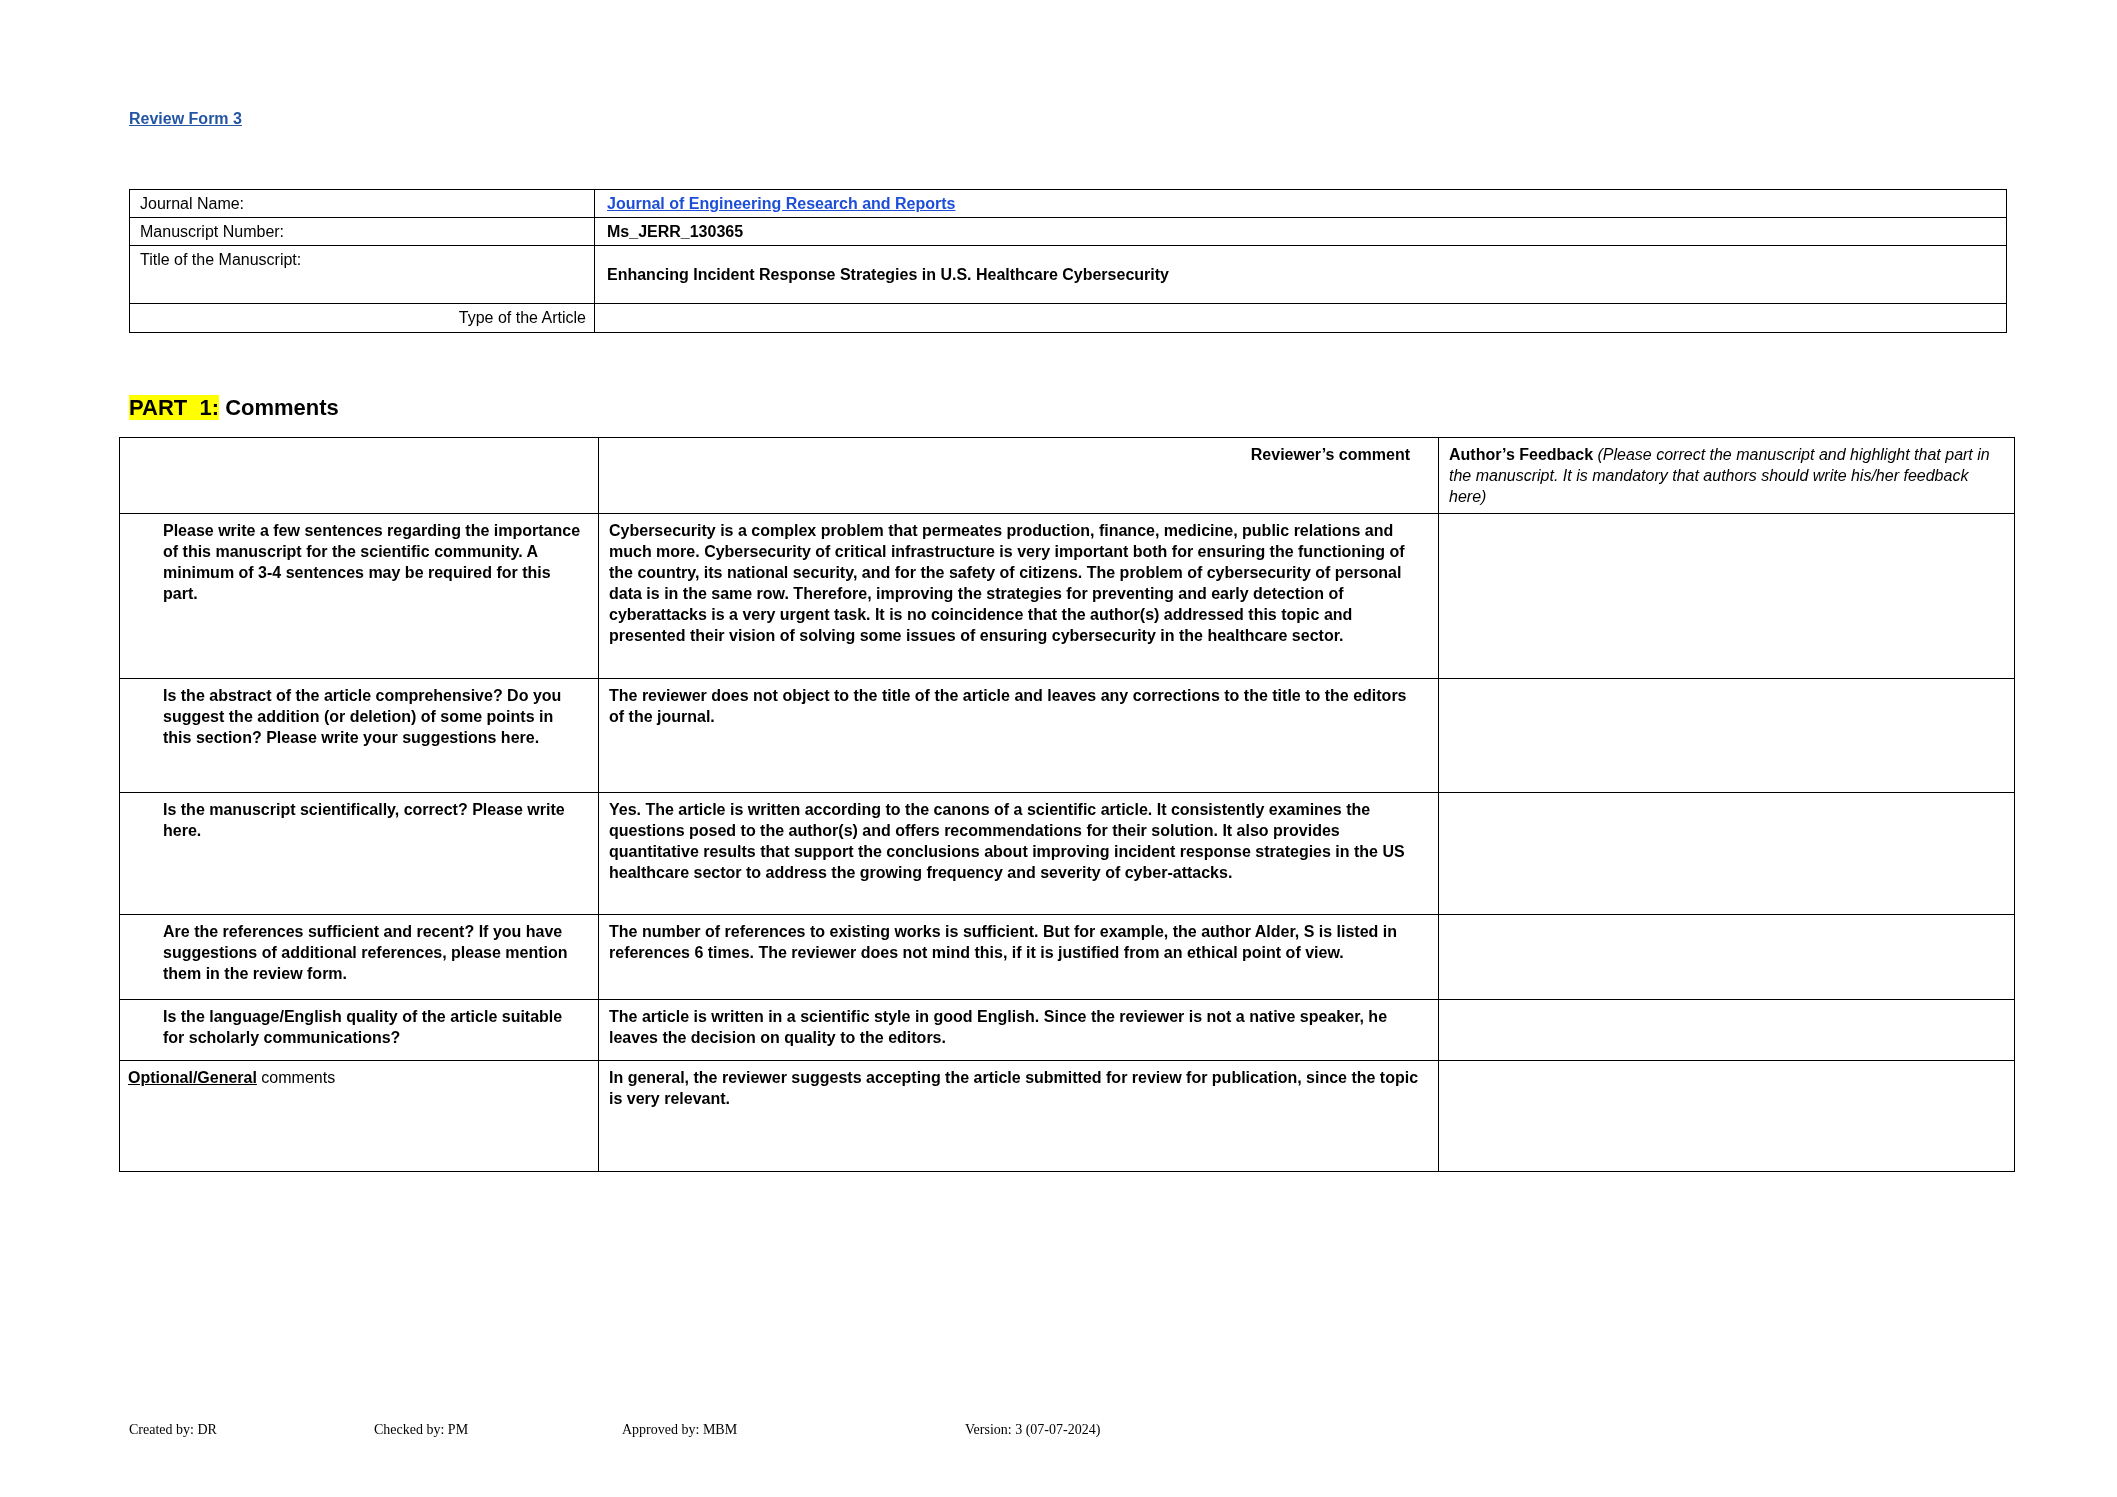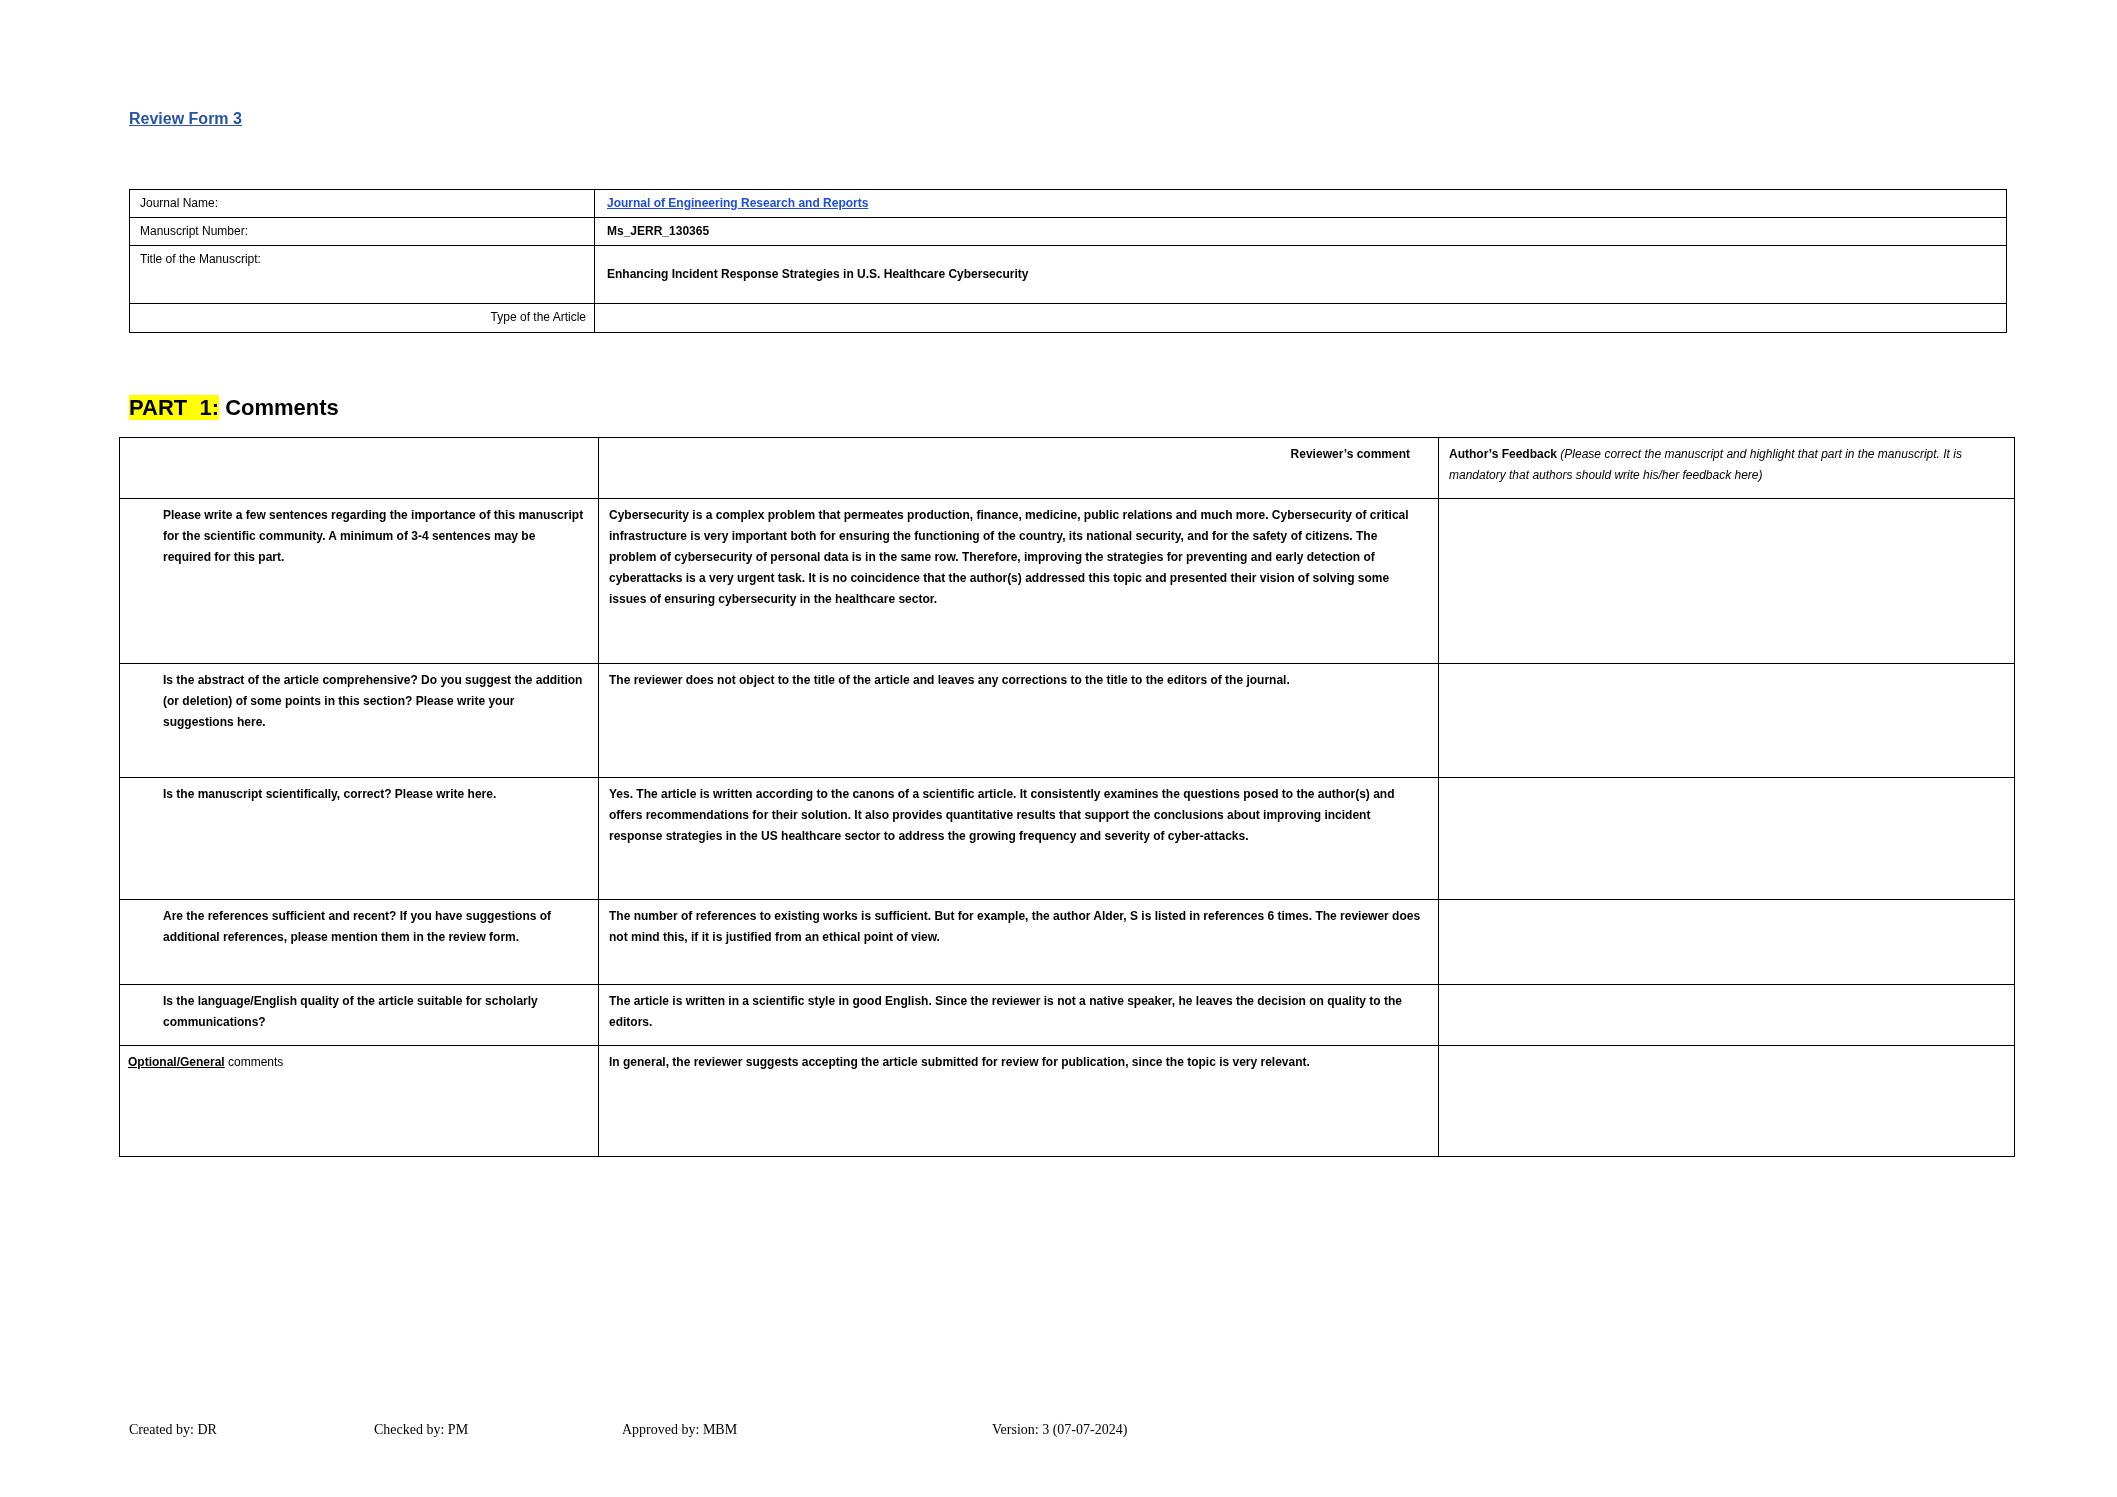--- a/index.html
+++ b/index.html
@@ -24,21 +24,21 @@
     font-weight: bold;
     color: #2455A4;
     text-decoration: underline;
   }
   table {
     border-collapse: collapse;
     table-layout: fixed;
   }
   td {
     border: 1px solid #000000;
-    font-size: 12px;
+    font-size: 16px;
     line-height: 21px;
     vertical-align: top;
     overflow: hidden;
   }
   
   .t1 {
     position: absolute;
     left: 129px;
     top: 189px;
     width: 1877px;
@@ -126,21 +126,21 @@
     left: 0;
     width: 2117px;
     font-family: "Liberation Serif", serif;
     font-size: 14px;
     color: #000000;
   }
   .footer span { position: absolute; white-space: nowrap; }
   .f-created  { left: 129px; }
   .f-checked  { left: 374px; }
   .f-approved { left: 622px; }
-  .f-version  { left: 992px; font-family: Liberation Serif, serif; }
+  .f-version  { left: 965px; font-family: Liberation Serif, serif; }
 </style>
 </head>
 <body>
 
 <div class="page">
 
   <div class="doc-title">Review Form 3</div>
 
   <table class="t1">
     <colgroup>

